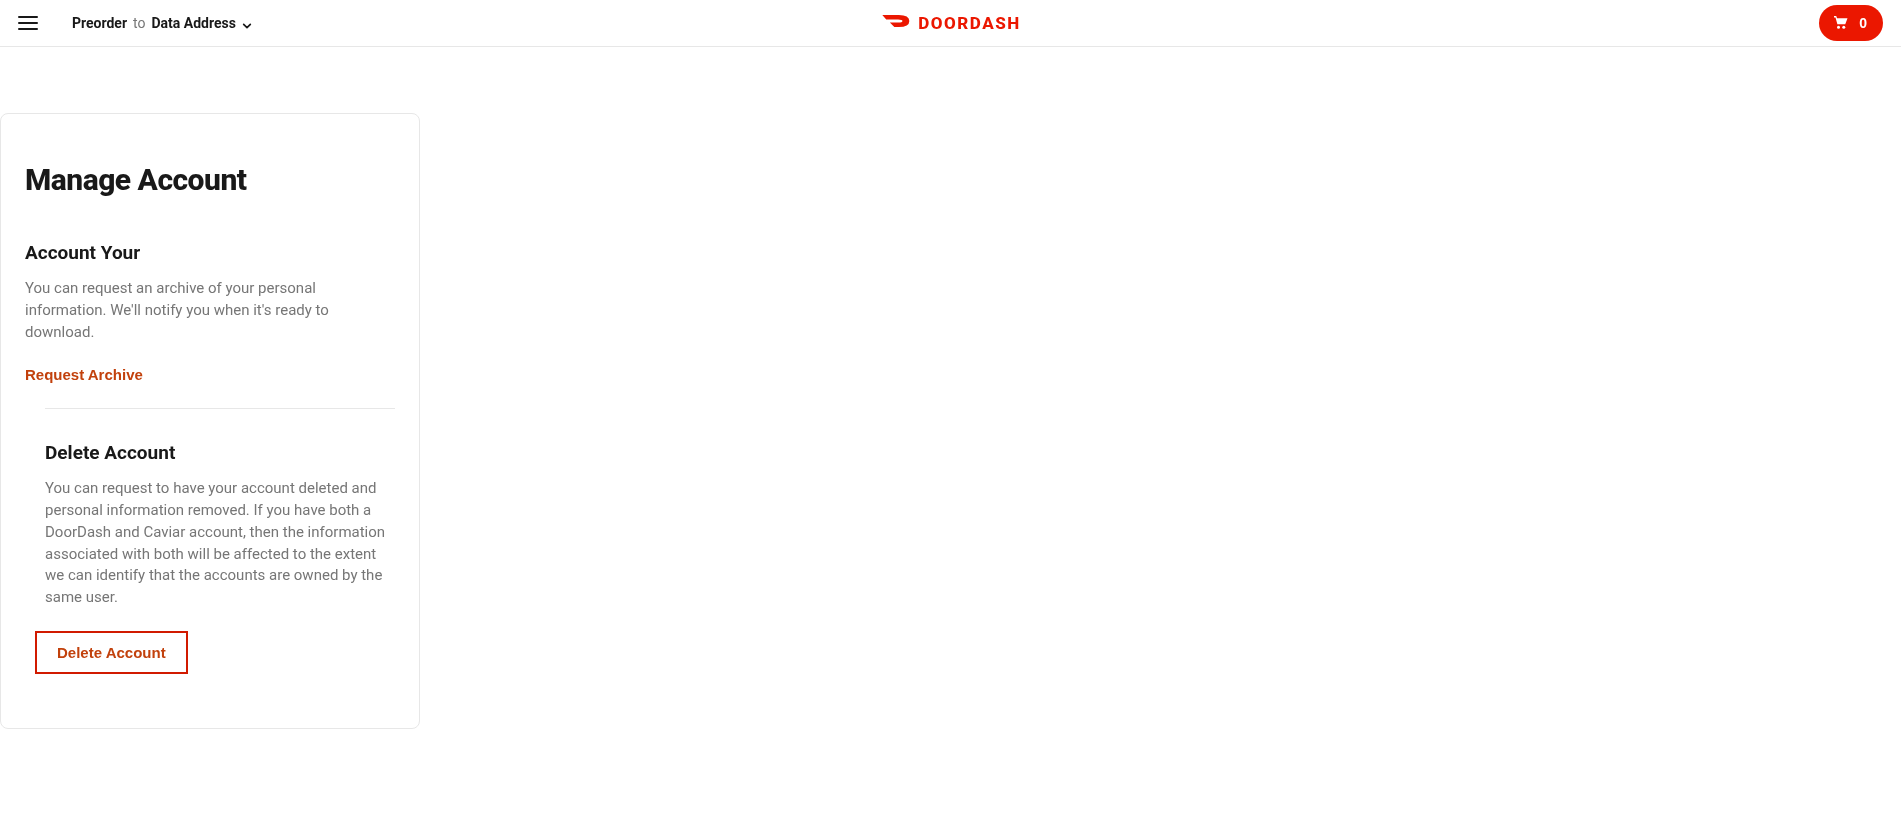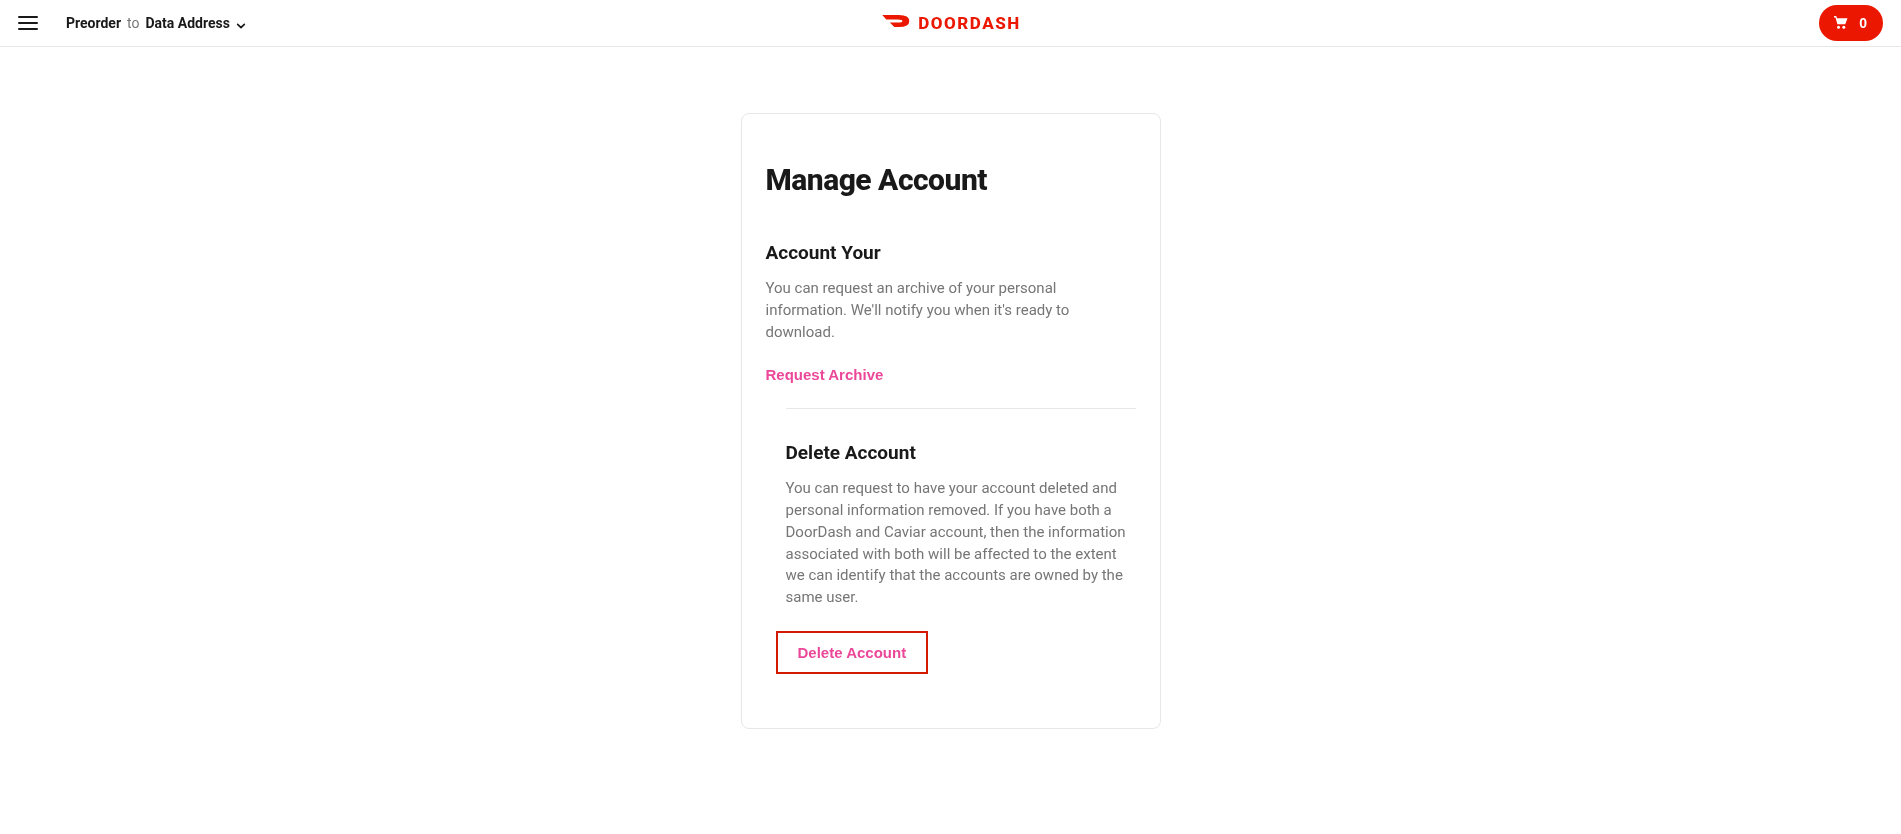--- a/index.html
+++ b/index.html
@@ -16,21 +16,21 @@
     display: flex;
     align-items: center;
     height: 47px;
     padding: 0 18px;
     border-bottom: 1px solid #e7e7e7;
     position: relative;
   }
   .header-left {
     display: flex;
     align-items: center;
-    gap: 8px;
+    gap: 14px;
   }
   .hamburger {
     display: flex;
     flex-direction: column;
     justify-content: center;
     gap: 4px;
     cursor: pointer;
     width: 20px;
     height: 20px;
   }
@@ -125,21 +125,20 @@
     gap: 10px;
     cursor: pointer;
     font-weight: 700;
     font-size: 14px;
   }
   .cart-btn svg {
     fill: #fff;
   }
   .main {
     display: flex;
-    justify-content: center;
     padding-top: 66px;
   }
   .card {
     width: 420px;
     border: 1px solid #e7e7e7;
     border-radius: 8px;
     padding: 48px 24px 30px 24px;
   }
   .card h1 {
     font-size: 30px;
@@ -164,21 +163,21 @@
   }
   .section p {
     font-size: 15px;
     color: #767676;
     line-height: 1.45;
     margin-bottom: 22px;
   }
   .action-link {
     background: none;
     border: none;
-    color: #ec4899;
+    color: #c2410c;
     font-weight: 700;
     font-size: 15px;
     cursor: pointer;
     padding: 0;
     display: inline-block;
   }
   .highlight-box {
     border: 2px solid #d11a00;
     padding: 10px 20px;
     margin-left: -10px;

